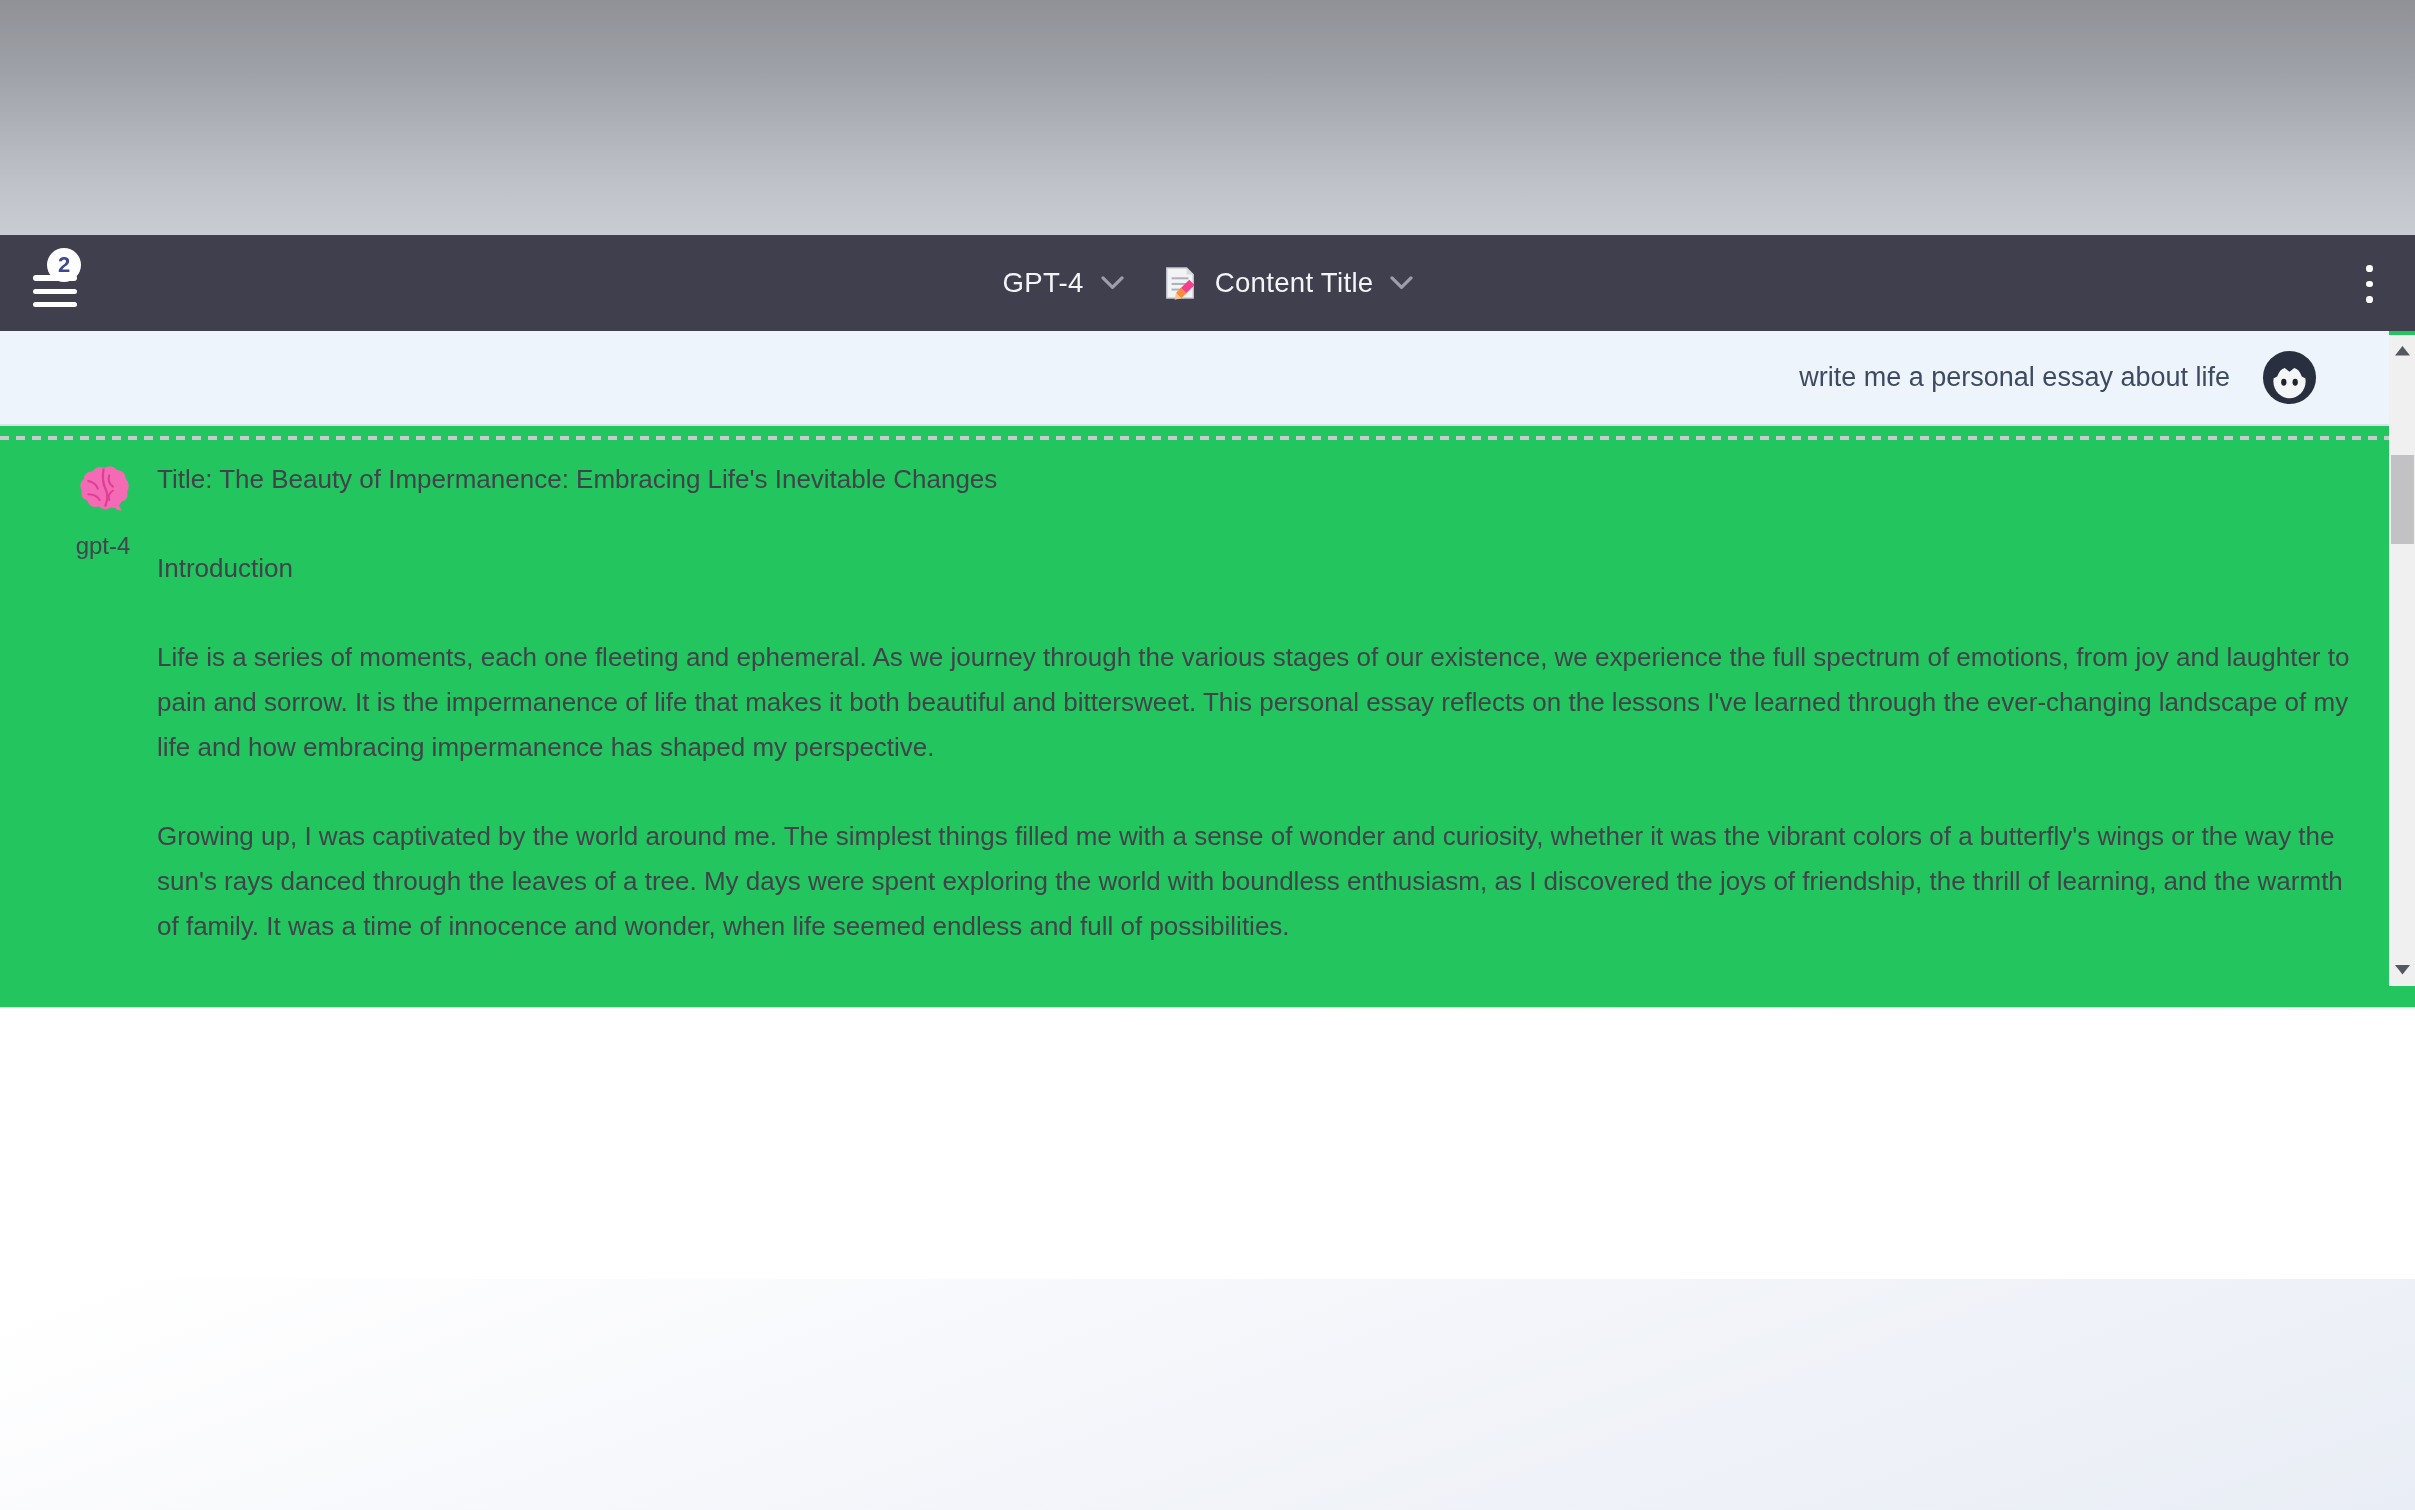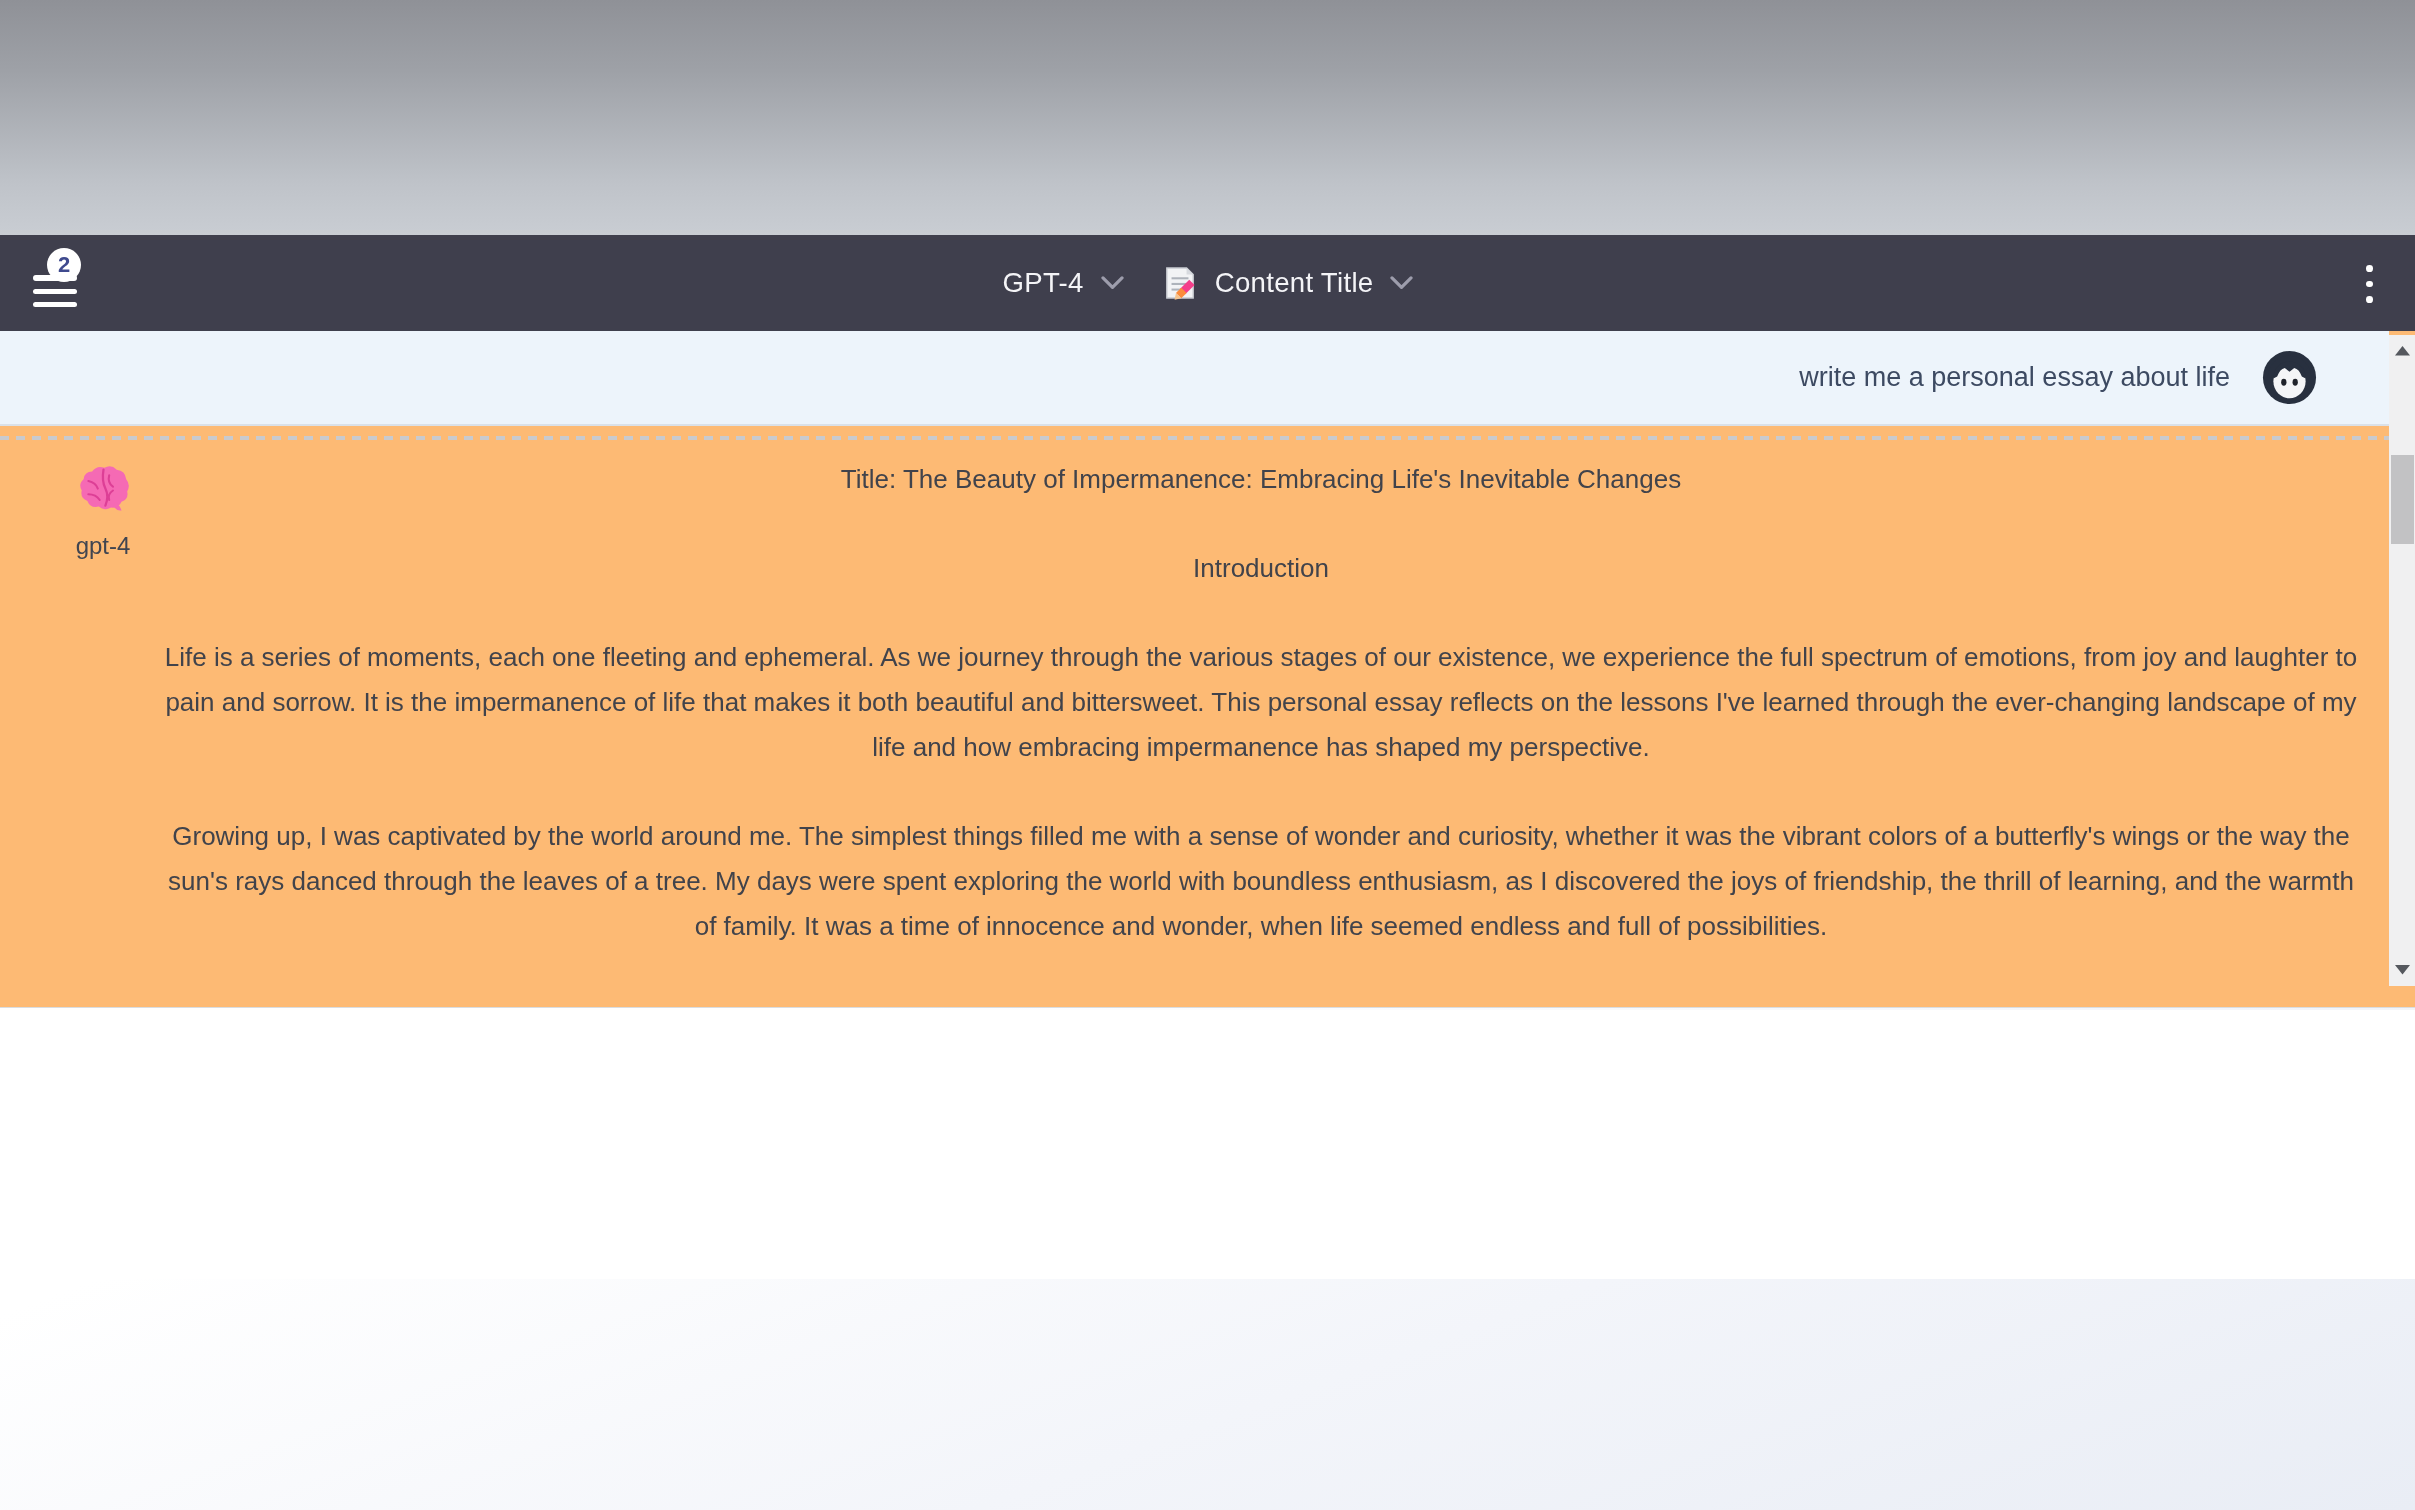--- a/index.html
+++ b/index.html
@@ -24,36 +24,36 @@
   .nav-select { display:flex; align-items:center; gap:17px; cursor:pointer; }
   .nav-select-label { color:#f4f4f7; font-size:27.6px; font-weight:500; letter-spacing:0.3px; }
   .chev { width:23px; height:13.3px; }
   .memo-icon { width:32px; height:36px; margin-right:1.9px; }
   .kebab { position:absolute; right:34px; top:25px; width:25px; height:48px;
     display:flex; flex-direction:column; align-items:center; justify-content:center; gap:8.6px; cursor:pointer; }
   .kebab i { width:6.7px; height:6.7px; border-radius:50%; background:#ffffff; }
 
   
   .chat-area { position:absolute; left:0; top:331px; width:2416px; height:677px;
-    background:#fdba74; border-bottom:1.9px solid #d9dde1; overflow:hidden; }
+    background:#22c55e; border-bottom:1.9px solid #d9dde1; overflow:hidden; }
   .user-row { position:absolute; left:0; top:0; width:2389px; height:95px; background:#edf4fb;
     border-bottom:2.9px solid #dbe1e8; display:flex; align-items:center; justify-content:flex-end;
     padding-right:72px; gap:32px; }
   .user-msg-text { color:#3d4a62; font-size:27px; }
   .user-avatar { width:55px; height:55px; flex:0 0 55px; }
   .dashed-divider { position:absolute; left:0; top:105px; width:2389px; height:3.8px;
     background:repeating-linear-gradient(90deg,#c9cace 0 8.6px,transparent 8.6px 16px); }
 
   .assistant-col { position:absolute; left:46px; top:133px; width:114px; text-align:center; }
   .brain-icon { width:57px; height:53px; margin:0 auto; display:block; }
   .assistant-model-label { margin-top:15px; color:#414550; font-size:24px; }
 
   .assistant-body { position:absolute; left:157px; top:126px; width:2208px; height:552px;
     overflow:hidden; color:#41434b; font-size:26px; line-height:45px; }
-  .assistant-body p { margin:0 0 44px 0;text-align:center; }
+  .assistant-body p { margin:0 0 44px 0; }
 
   
   .v-scrollbar { position:absolute; right:0; top:335px; width:27px; height:651px; background:#f0f0f1; }
   .v-scroll-btn { position:absolute; left:0; width:27px; height:32px; display:flex;
     align-items:center; justify-content:center; cursor:pointer; }
   .v-scroll-btn.up { top:0; } .v-scroll-btn.down { bottom:0; }
   .v-scroll-btn svg { width:15px; height:9.5px; }
   .v-thumb { position:absolute; left:1.9px; top:120px; width:23px; height:89px; background:#c2c2c4; cursor:pointer; }
 
   

